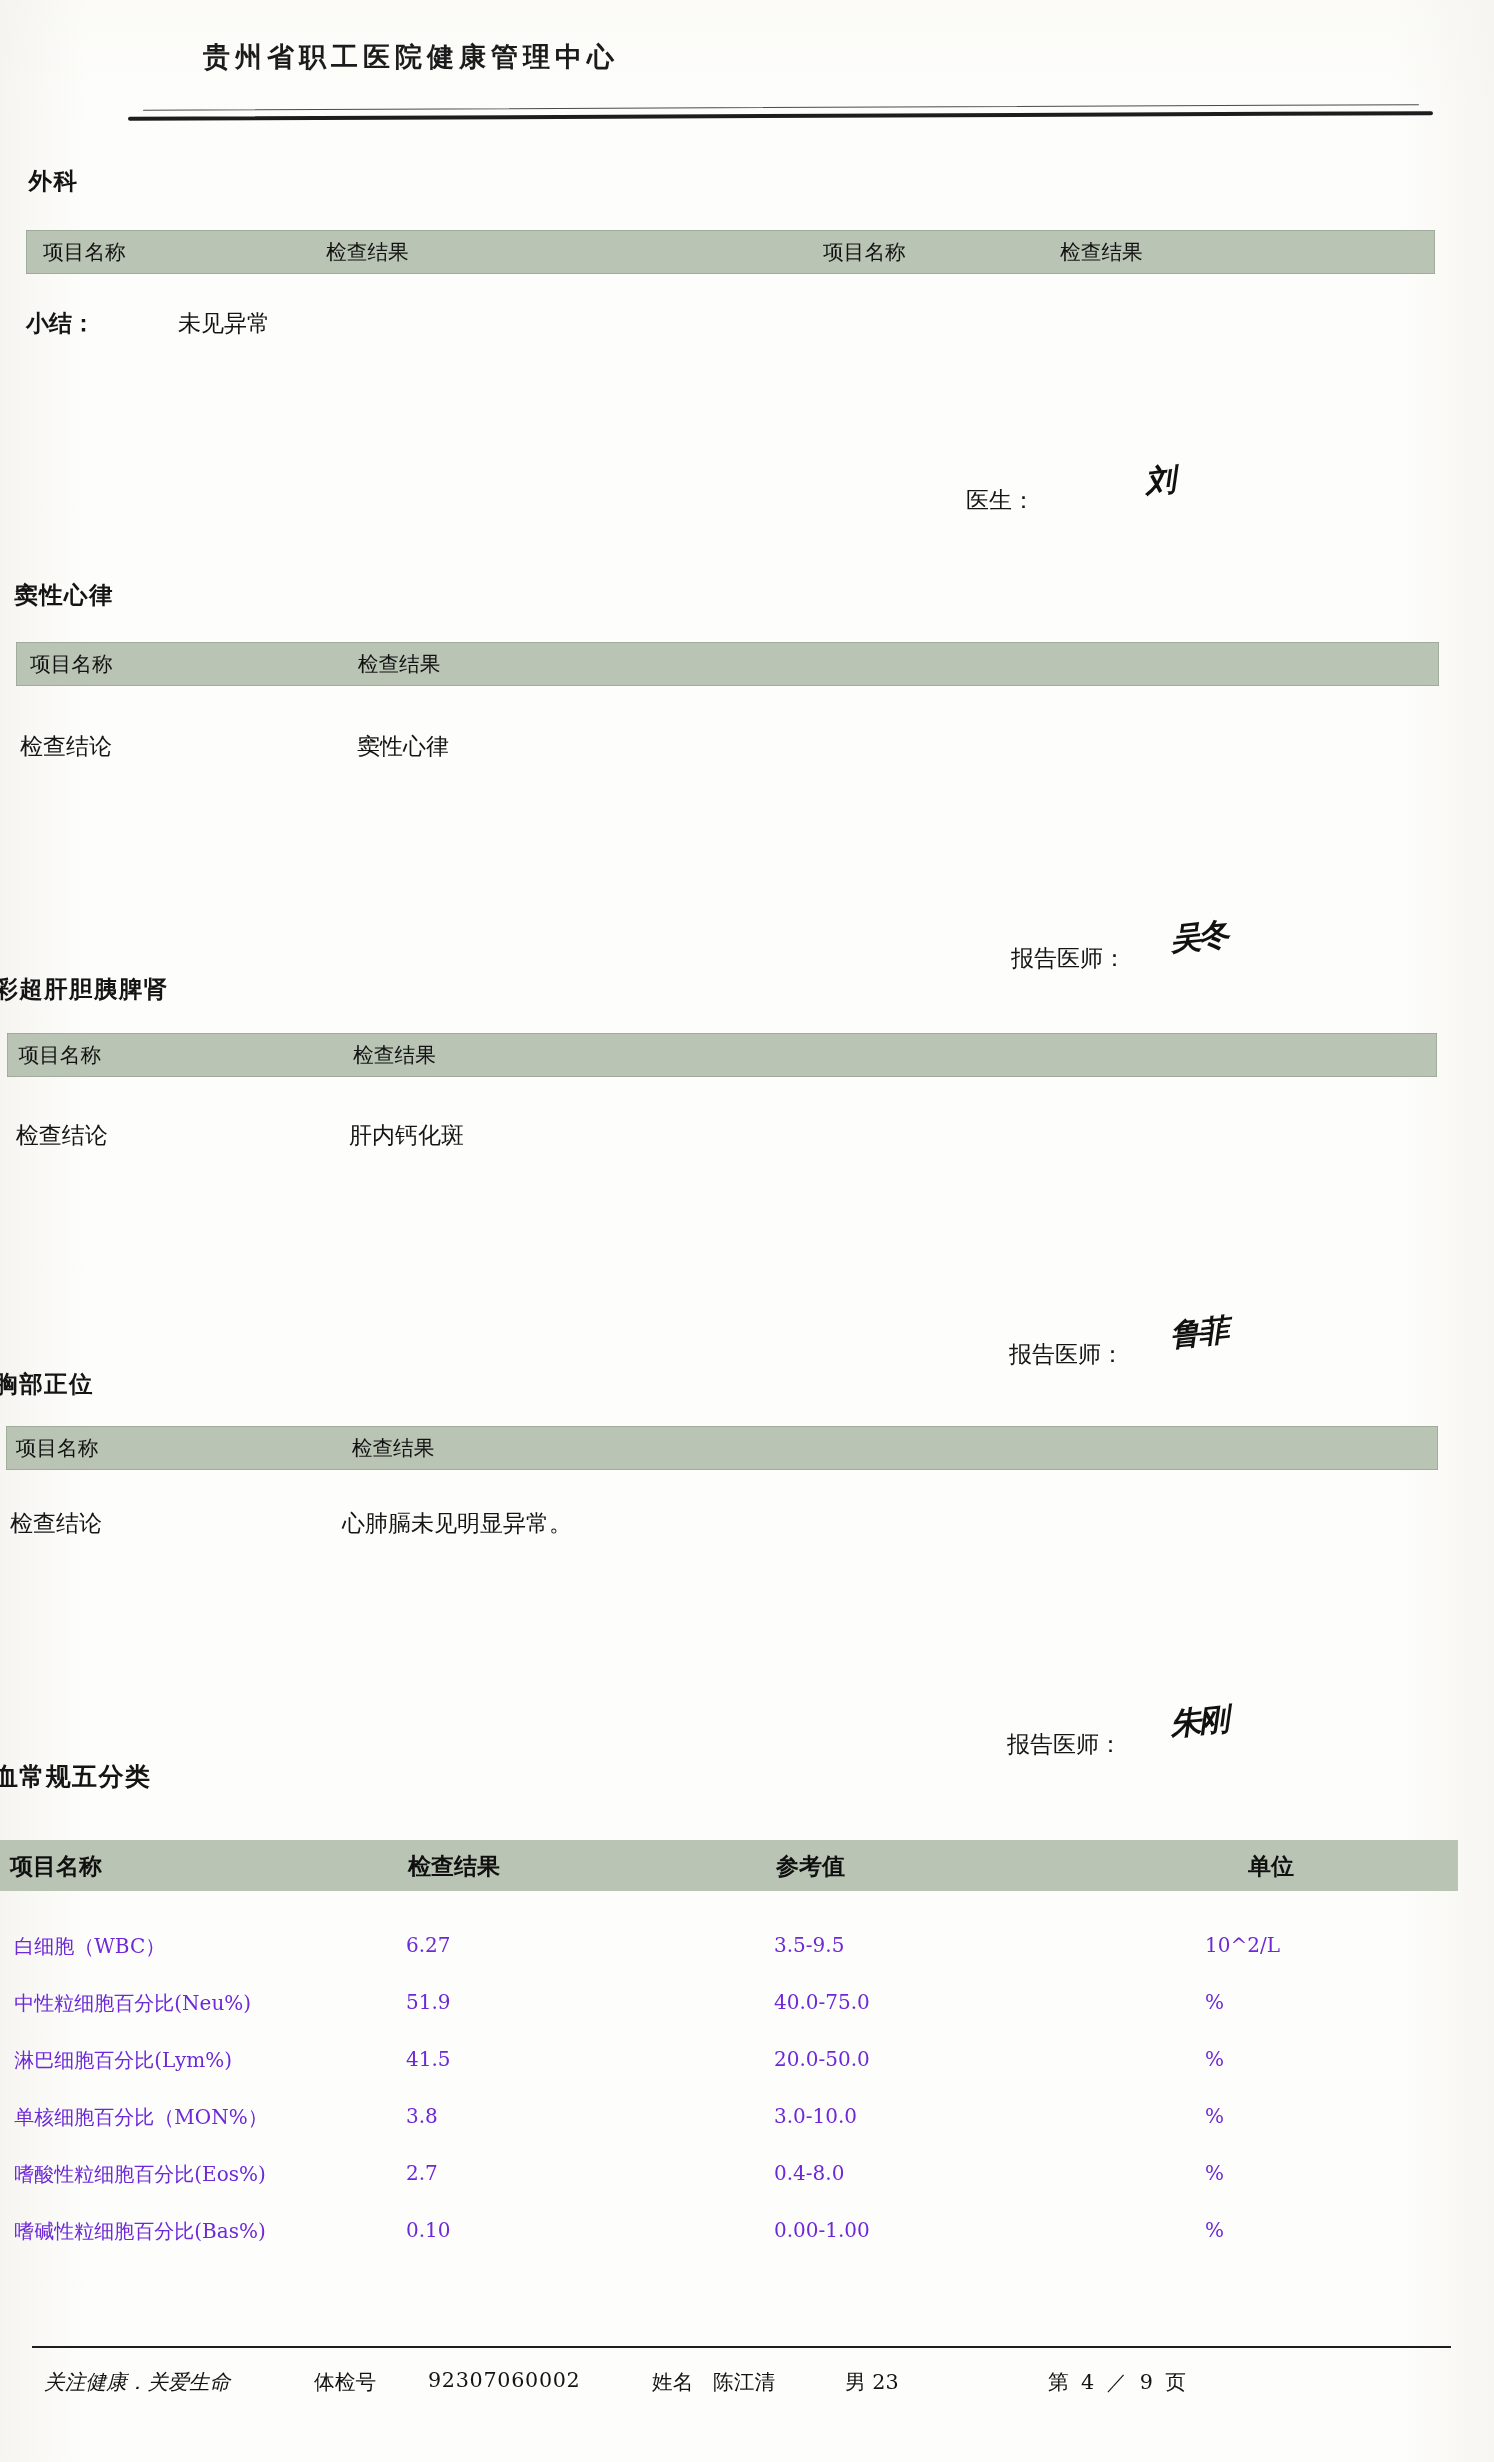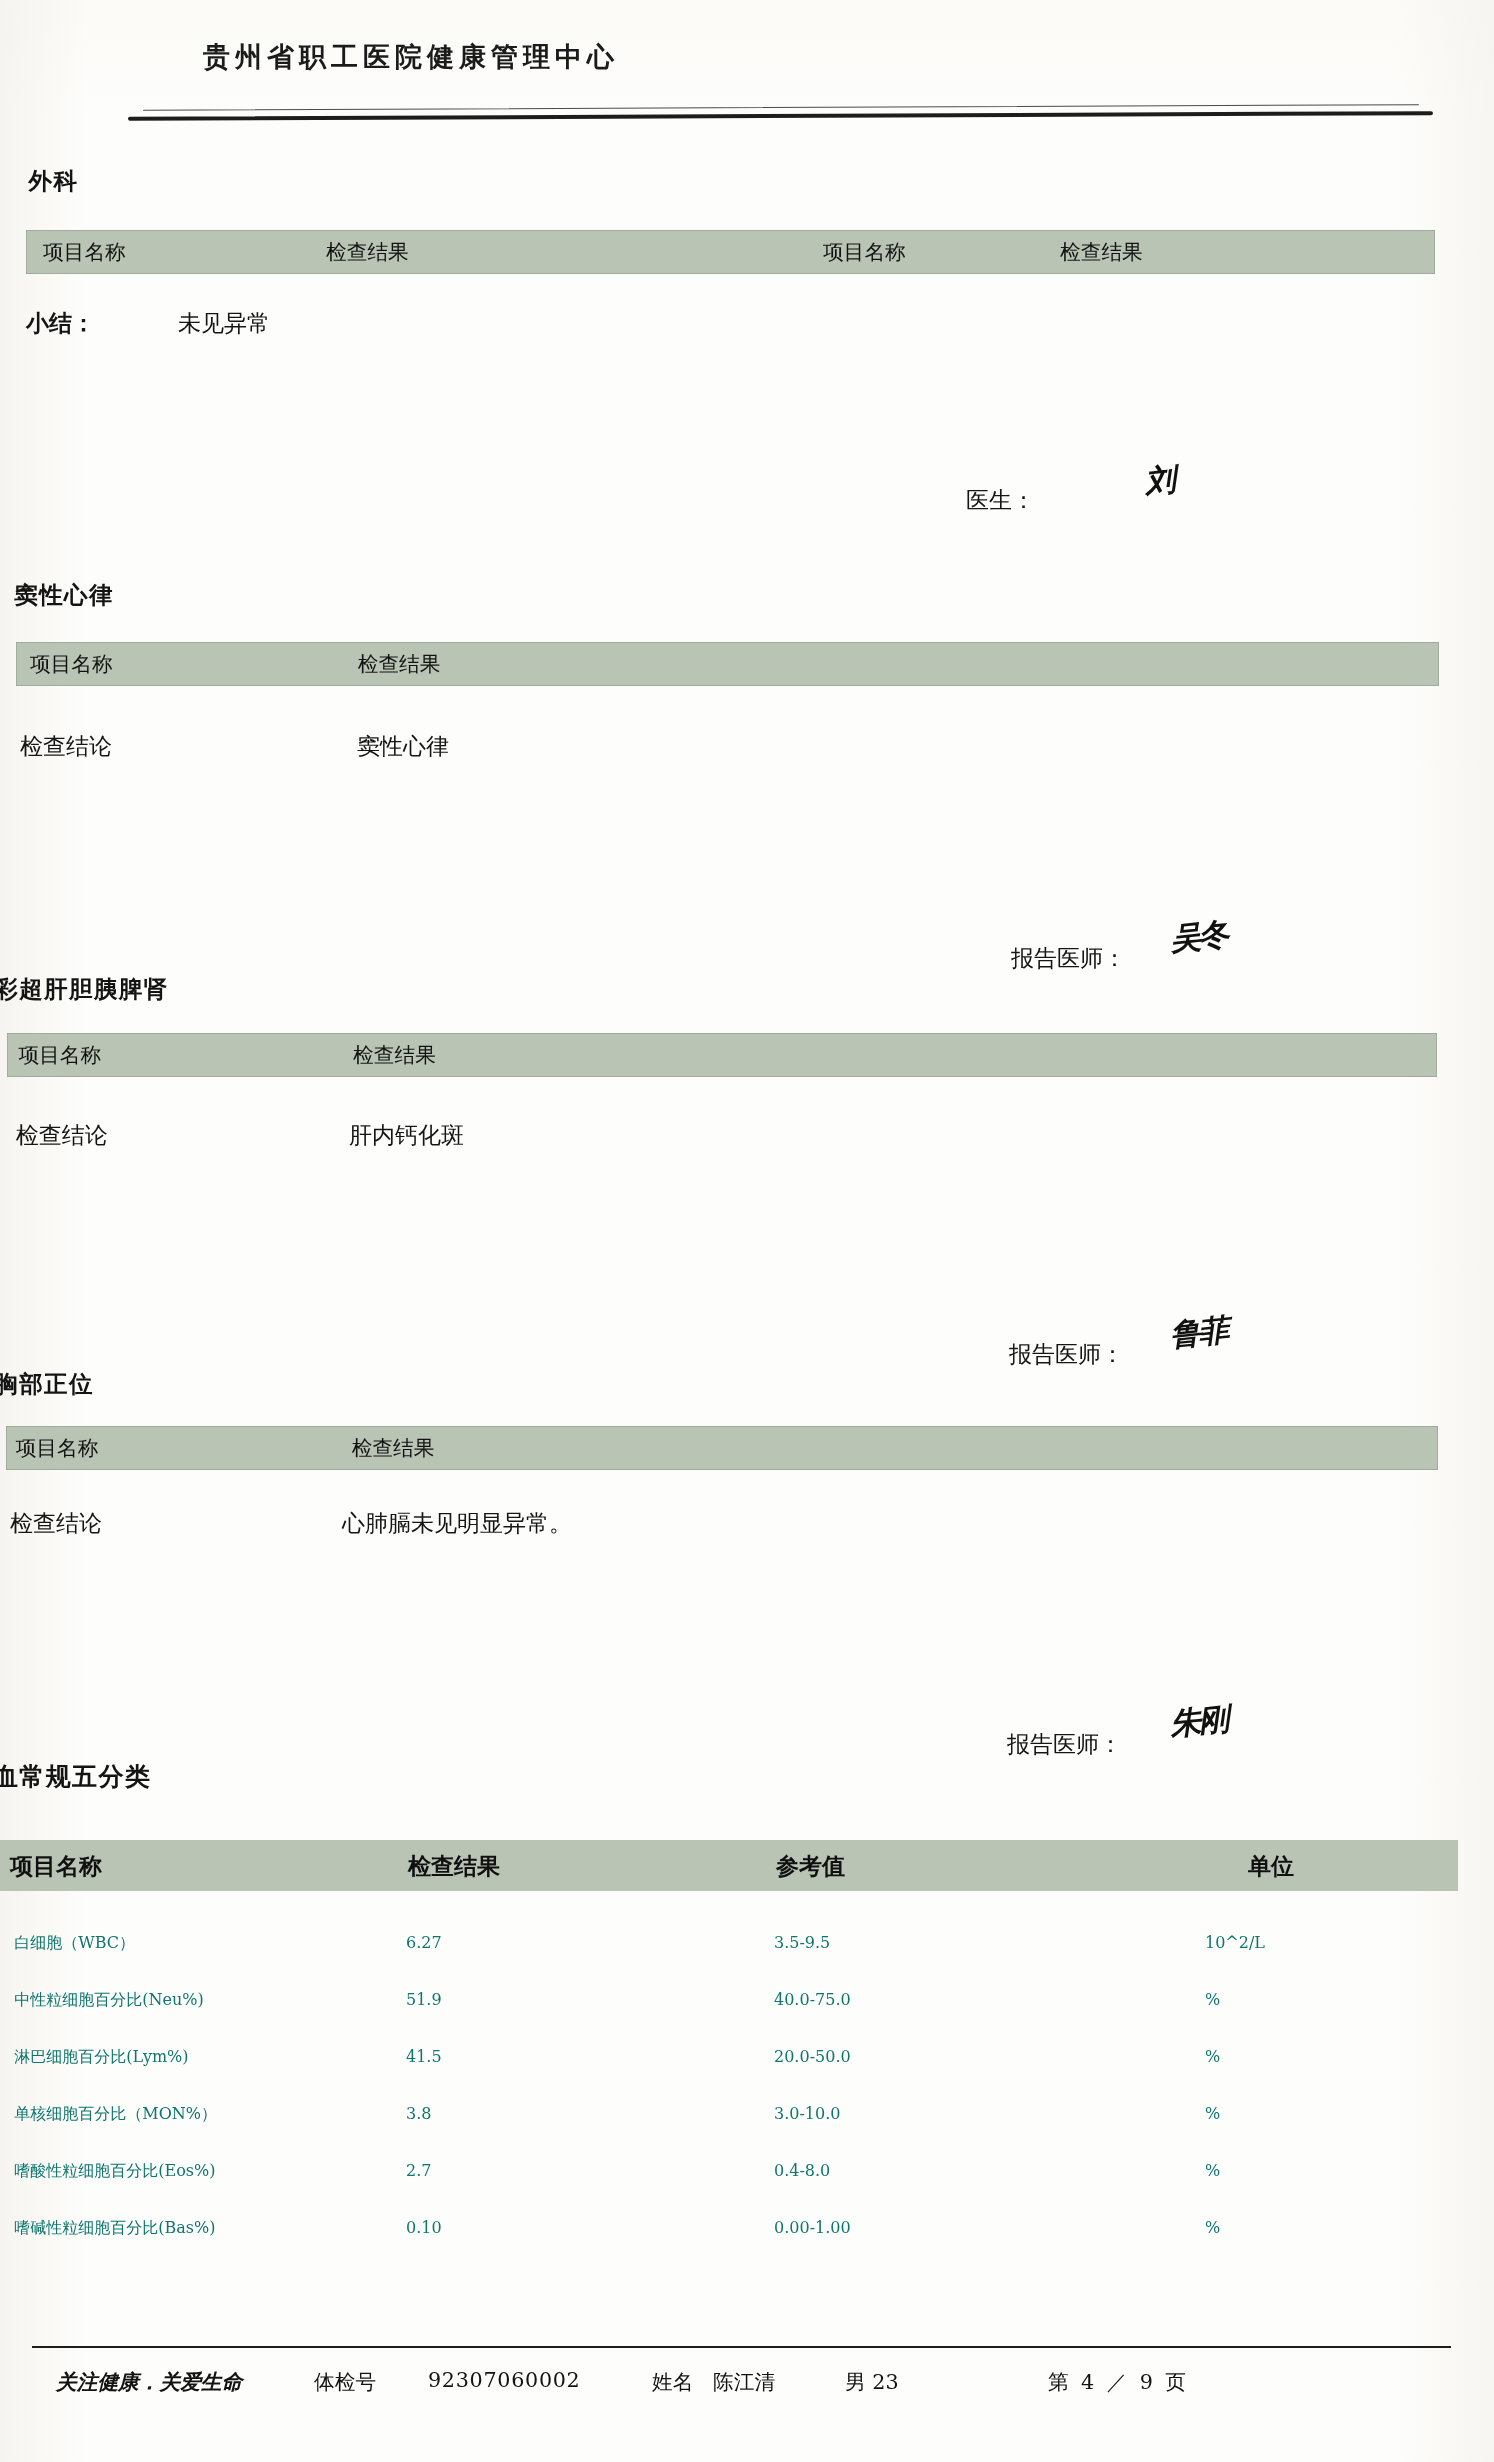--- a/index.html
+++ b/index.html
@@ -126,22 +126,22 @@
   .blood-row {
     position: absolute;
     left: 0;
     width: 1458px;
     height: 40px;
   }
   .blood-row span {
     position: absolute;
     top: 0;
     font-family: "DejaVu Serif", "Liberation Serif", serif;
-    font-size: 16px;
-    color: #0f766e;
+    font-size: 20px;
+    color: #6d28d9;
     white-space: nowrap;
   }
   .c-name { left: 14.3px; }
   .c-result { left: 406px; }
   .c-ref { left: 774px; }
   .c-unit { left: 1205px; }
 
   .footer-rule {
     position: absolute;
     left: 32px;
@@ -152,23 +152,23 @@
   }
   .footer-item {
     position: absolute;
     top: 2368px;
     font-family: "DejaVu Serif", "Liberation Serif", serif;
     font-size: 20.7px;
     color: #131313;
     white-space: nowrap;
   }
   .footer-slogan {
-    left: 56px;
+    left: 44px;
     font-style: italic;
-    font-weight: 700;
+    font-weight: 400;
   }
   .footer-examno-label { left: 314px; }
   .footer-examno { left: 428px; letter-spacing: 0.7px; }
   .footer-name-label { left: 652px; }
   .footer-name { left: 713px; }
   .footer-sex-age { left: 845px; }
   .footer-page { left: 1048px; letter-spacing: 2.9px; }
 </style>
 </head>
 <body>

